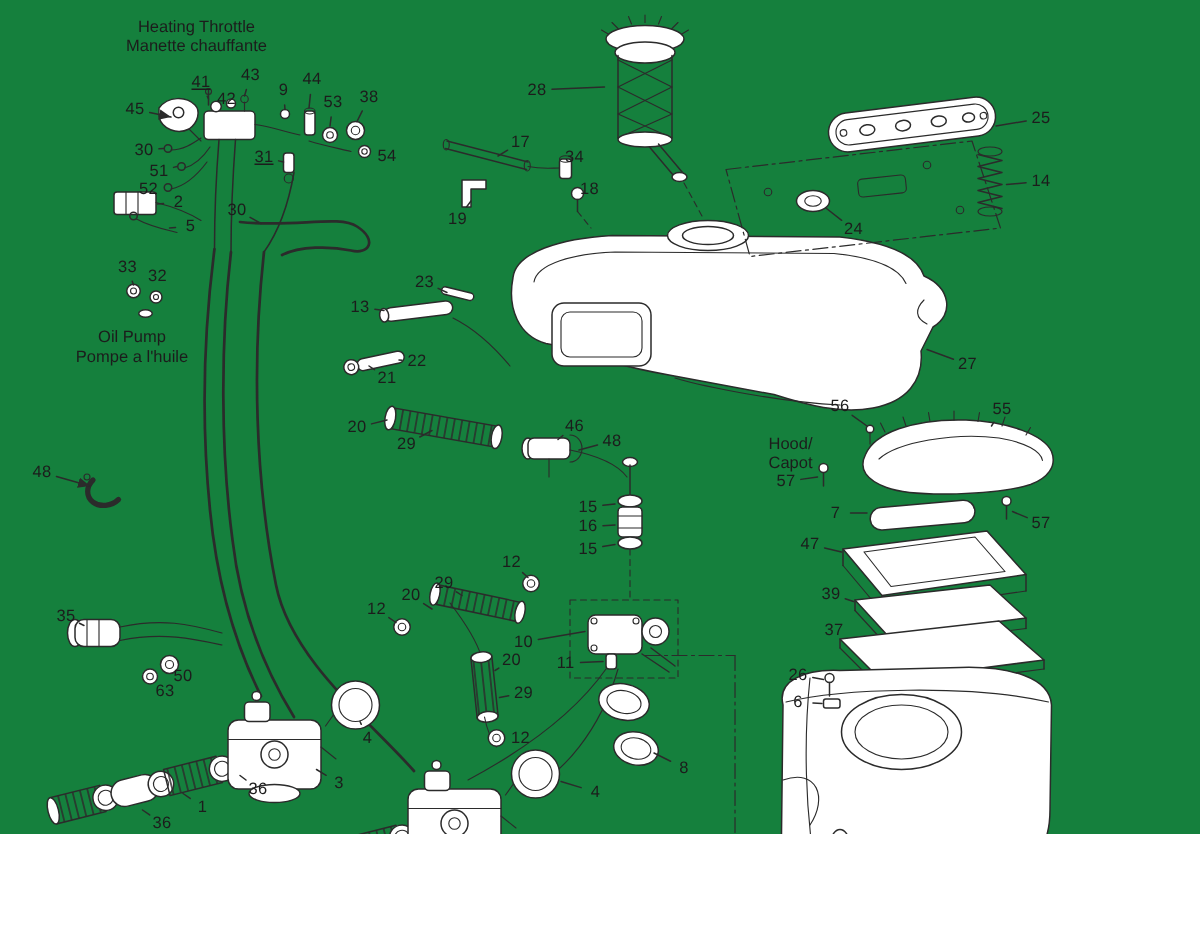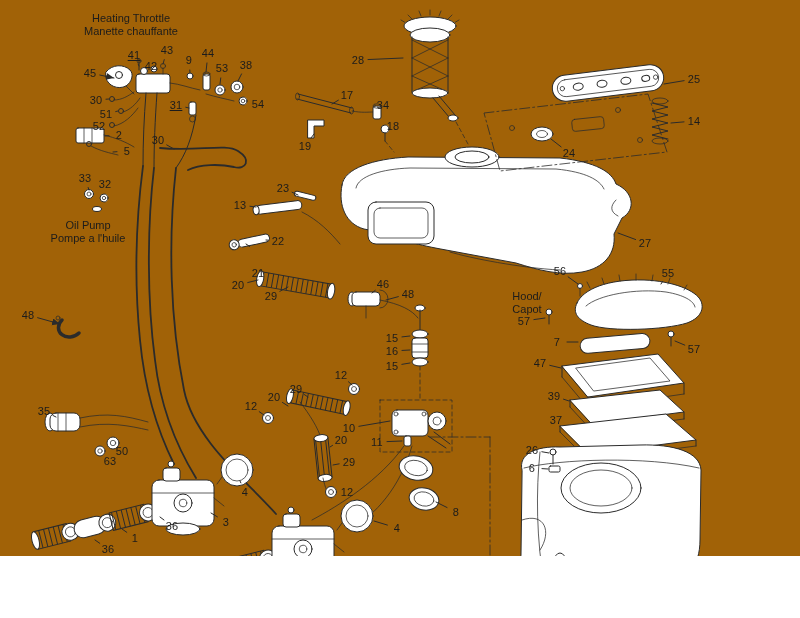--- a/index.html
+++ b/index.html
@@ -1,16 +1,16 @@
 <!DOCTYPE html>
 <html><head>
 <meta charset="utf-8">
 <style>
   html,body{margin:0;padding:0;background:#ffffff;}
-  #stage{position:relative;width:800px;height:556px;background:#a16207;
+  #stage{position:relative;width:800px;height:556px;background:#15803d;
          font-family:"Liberation Sans",sans-serif;overflow:hidden;}
   #drawing{position:absolute;left:0;top:0;}
   .callout{position:absolute;transform:translate(-50%,-50%);font-size:11px;
            color:#1c1c1c;letter-spacing:0.2px;}
   .dlabel{position:absolute;transform:translate(-50%,0);font-size:11px;
           color:#1c1c1c;text-align:center;line-height:1.18;white-space:pre;}
   #drawing path,#drawing rect,#drawing circle,#drawing ellipse,
   #drawing line,#drawing polyline,#drawing polygon{
       stroke:#2b2b2b;stroke-width:1;fill:none;stroke-linecap:round;stroke-linejoin:round;}
   #drawing .w{fill:#ffffff;}
@@ -416,21 +416,21 @@
       <div class="callout" style="left: 383px; top: 105px;">34</div>
       <div class="callout" style="left: 393px; top: 126px;">18</div>
       <div class="callout" style="left: 305px; top: 146px;">19</div>
       <div class="callout" style="left: 694px; top: 79px;">25</div>
       <div class="callout" style="left: 694px; top: 121px;">14</div>
       <div class="callout" style="left: 569px; top: 153px;">24</div>
       <div class="callout" style="left: 645px; top: 243px;">27</div>
       <div class="callout" style="left: 283px; top: 188px;">23</div>
       <div class="callout" style="left: 240px; top: 205px;">13</div>
       <div class="callout" style="left: 278px; top: 241px;">22</div>
-      <div class="callout" style="left: 258px; top: 252px; margin-top: 21px;">21</div>
+      <div class="callout" style="left: 258px; top: 252px;">21</div>
       <div class="callout" style="left: 238px; top: 285px;">20</div>
       <div class="callout" style="left: 271px; top: 296px;">29</div>
       <div class="callout" style="left: 383px; top: 284px;">46</div>
       <div class="callout" style="left: 408px; top: 294px;">48</div>
       <div class="callout" style="left: 28px; top: 315px;">48</div>
       <div class="callout" style="left: 560px; top: 271px; text-align: center;">56</div>
       <div class="callout" style="left: 668px; top: 273px;">55</div>
       <div class="callout" style="left: 524px; top: 321px;">57</div>
       <div class="callout" style="left: 557px; top: 342px;">7</div>
       <div class="callout" style="left: 694px; top: 349px;">57</div>

